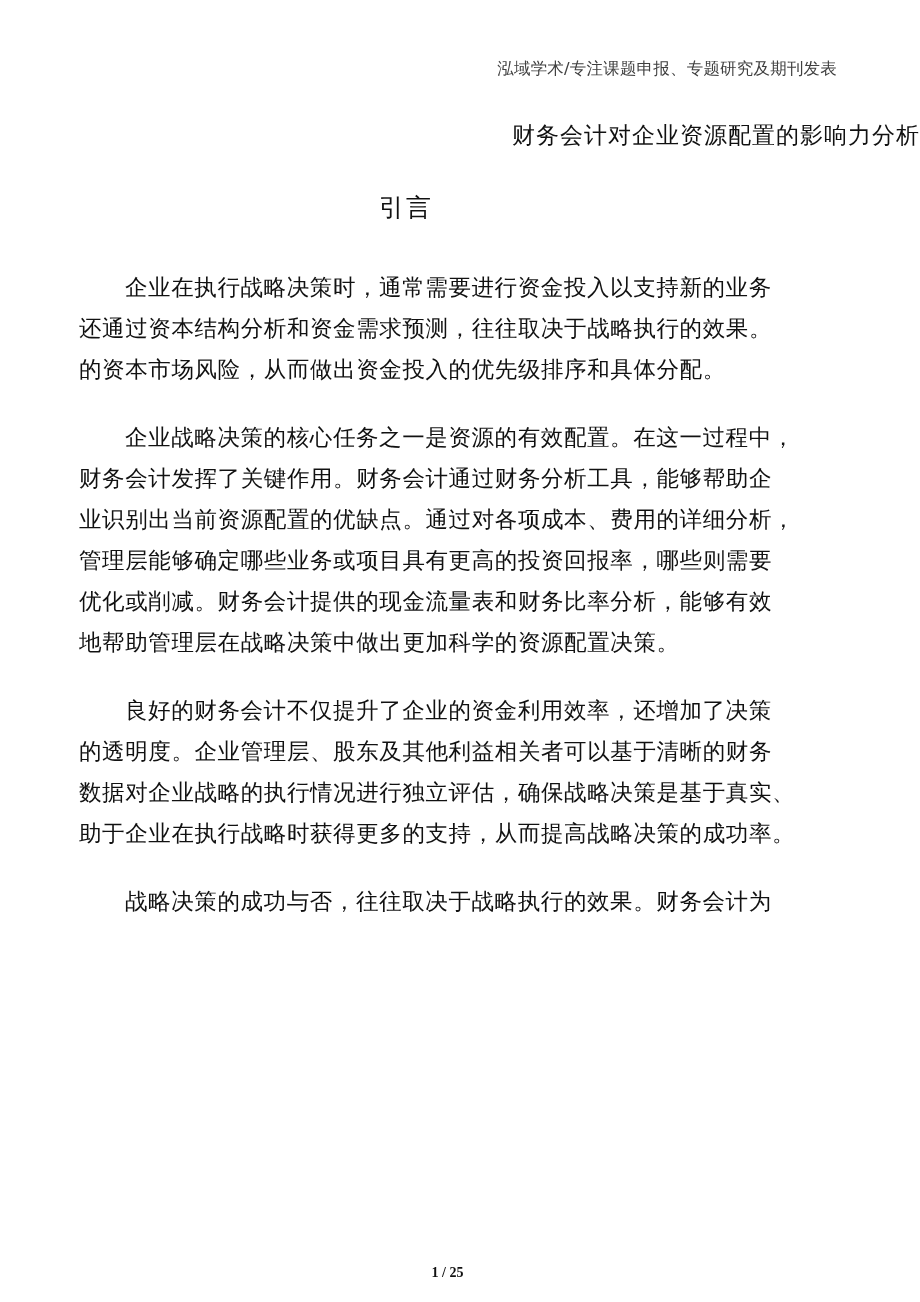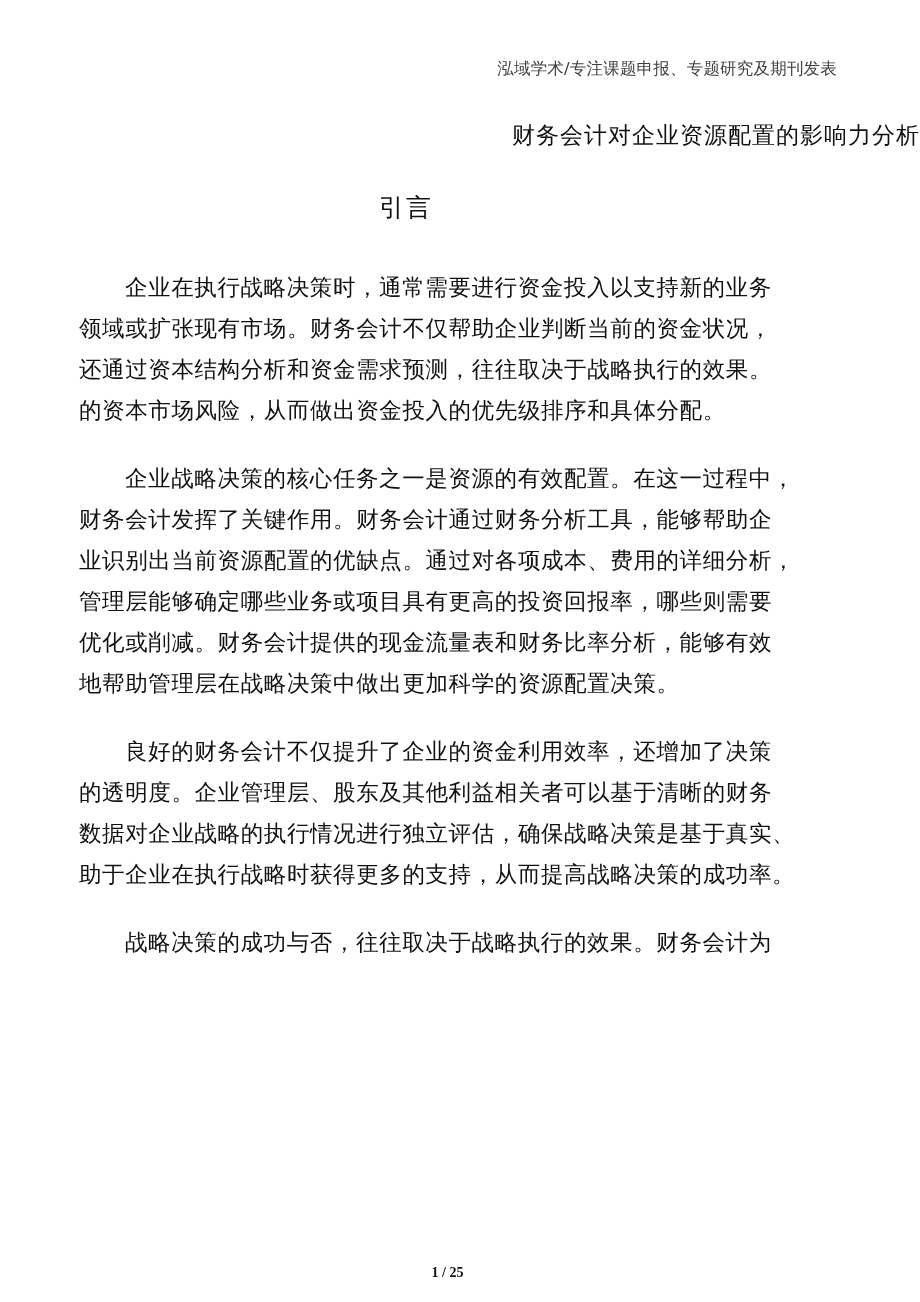--- a/index.html
+++ b/index.html
@@ -86,21 +86,20 @@
   <div class="header-note">泓域学术/专注课题申报、专题研究及期刊发表</div>
 
   <div class="doc-title">财务会计对企业资源配置的影响力分析</div>
 
   <div class="section-heading">引言</div>
 
   <div class="body-text">
 
     <div class="para">
       <span class="line first">企业在执行战略决策时，通常需要进行资金投入以支持新的业务</span>
-      <span class="line">领域或扩张现有市场。财务会计不仅帮助企业判断当前的资金状况，</span>
       <span class="line">还通过资本结构分析和资金需求预测，往往取决于战略执行的效果。</span>
       <span class="line">的资本市场风险，从而做出资金投入的优先级排序和具体分配。</span>
     </div>
 
     <div class="para">
       <span class="line first">企业战略决策的核心任务之一是资源的有效配置。在这一过程中，</span>
       <span class="line">财务会计发挥了关键作用。财务会计通过财务分析工具，能够帮助企</span>
       <span class="line">业识别出当前资源配置的优缺点。通过对各项成本、费用的详细分析，</span>
       <span class="line">管理层能够确定哪些业务或项目具有更高的投资回报率，哪些则需要</span>
       <span class="line">优化或削减。财务会计提供的现金流量表和财务比率分析，能够有效</span>

